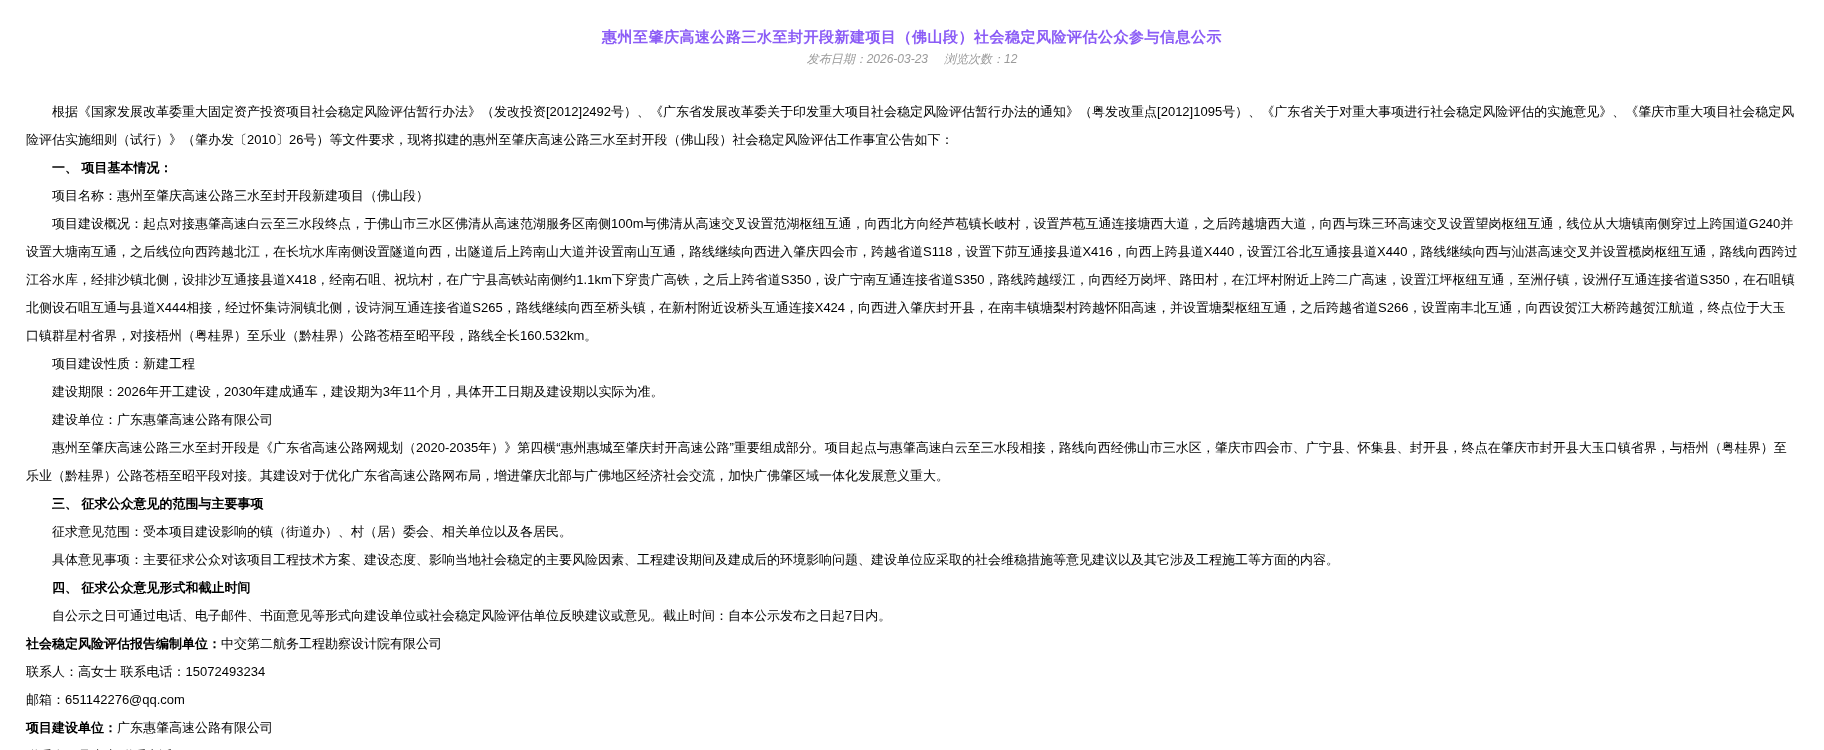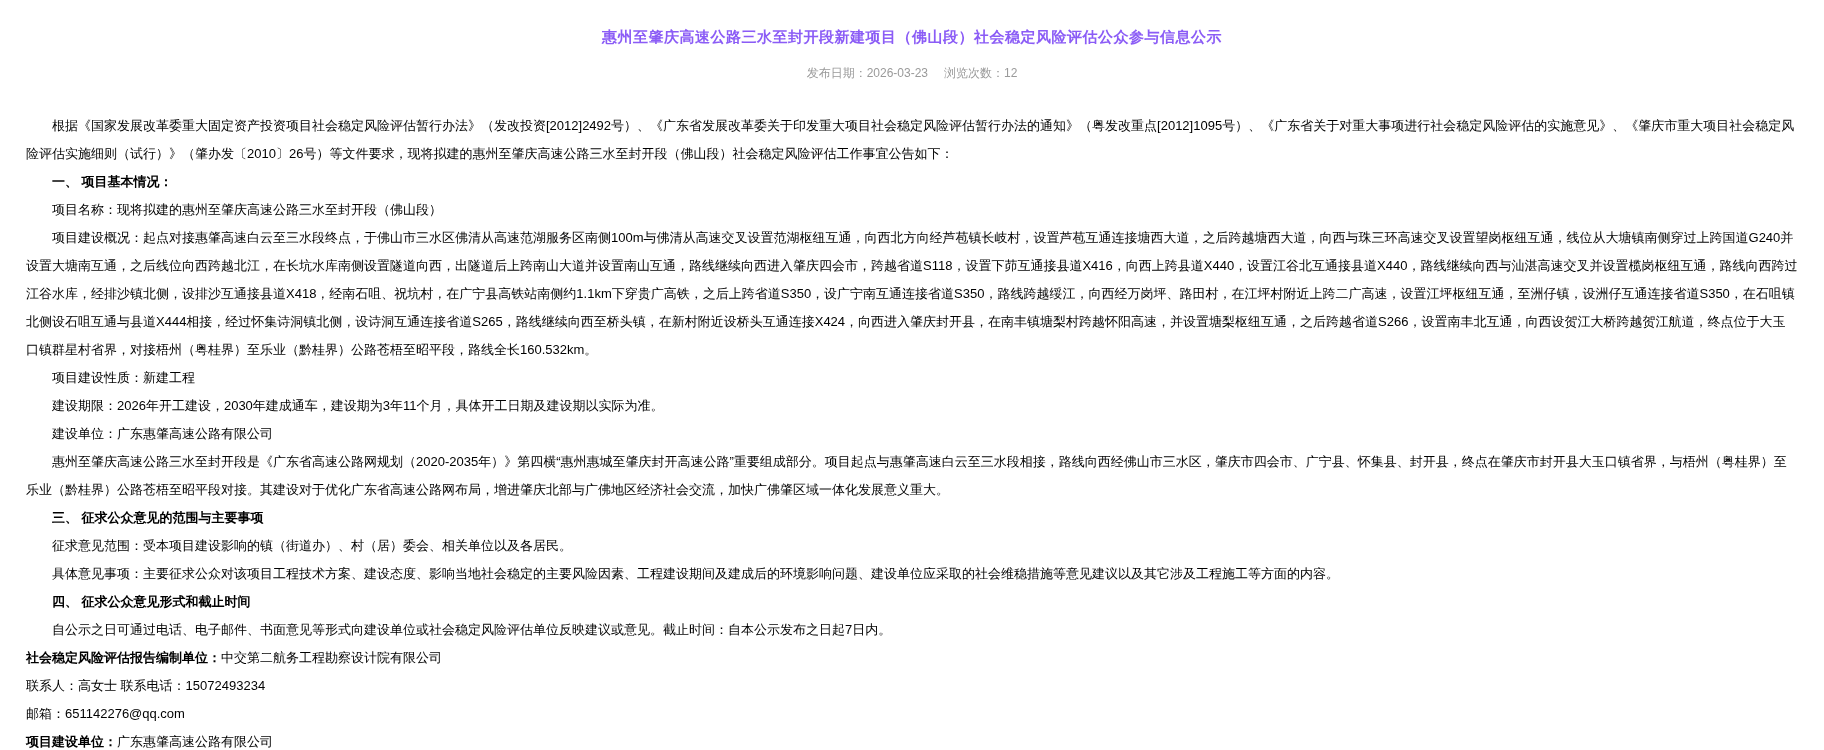--- a/index.html
+++ b/index.html
@@ -6,21 +6,21 @@
   .page{
     width:1824px;height:750px;box-sizing:border-box;overflow:hidden;
     font-family:"Liberation Sans","DejaVu Sans",sans-serif;color:#000;
     background:#ffffff;
   }
   .title{
     margin:0;padding-top:28px;text-align:center;
     font-size:15px;font-weight:bold;color:#8b5cf6;letter-spacing:0.5px;
   }
   .meta{
-    margin-top:18px;text-align:center;font-size:12px;color:#9a9a9a;
+    margin-top:4px;text-align:center;font-size:12px;color:#9a9a9a;font-style:italic;
   }
   .meta .views-group{margin-left:16px;}
   .content{
     margin-top:30px;padding:0 26px;font-size:13px;line-height:28px;color:#000;
   }
   .content p{margin:0;padding:0;}
   .indent{text-indent:2em;}
   .heading{font-weight:bold;}
   .bold{font-weight:bold;}
   .footer{
@@ -36,21 +36,21 @@
 
   <h1 class="title">惠州至肇庆高速公路三水至封开段新建项目（佛山段）社会稳定风险评估公众参与信息公示</h1>
 
   <div class="meta">
     <span>发布日期：</span><span>2026-03-23</span><span class="views-group"><span>浏览次数：</span><span>12</span></span>
   </div>
 
   <div class="content">
     <p class="indent">根据《国家发展改革委重大固定资产投资项目社会稳定风险评估暂行办法》（发改投资[2012]2492号）、《广东省发展改革委关于印发重大项目社会稳定风险评估暂行办法的通知》（粤发改重点[2012]1095号）、《广东省关于对重大事项进行社会稳定风险评估的实施意见》、《肇庆市重大项目社会稳定风险评估实施细则（试行）》（肇办发〔2010〕26号）等文件要求，现将拟建的惠州至肇庆高速公路三水至封开段（佛山段）社会稳定风险评估工作事宜公告如下：</p>
     <p class="indent heading">一、 项目基本情况：</p>
-    <p class="indent">项目名称：现将拟建的惠州至肇庆高速公路三水至封开段（佛山段）</p>
+    <p class="indent">项目名称：惠州至肇庆高速公路三水至封开段新建项目（佛山段）</p>
     <p class="indent">项目建设概况：起点对接惠肇高速白云至三水段终点，于佛山市三水区佛清从高速范湖服务区南侧100m与佛清从高速交叉设置范湖枢纽互通，向西北方向经芦苞镇长岐村，设置芦苞互通连接塘西大道，之后跨越塘西大道，向西与珠三环高速交叉设置望岗枢纽互通，线位从大塘镇南侧穿过上跨国道G240并设置大塘南互通，之后线位向西跨越北江，在长坑水库南侧设置隧道向西，出隧道后上跨南山大道并设置南山互通，路线继续向西进入肇庆四会市，跨越省道S118，设置下茆互通接县道X416，向西上跨县道X440，设置江谷北互通接县道X440，路线继续向西与汕湛高速交叉并设置榄岗枢纽互通，路线向西跨过江谷水库，经排沙镇北侧，设排沙互通接县道X418，经南石咀、祝坑村，在广宁县高铁站南侧约1.1km下穿贵广高铁，之后上跨省道S350，设广宁南互通连接省道S350，路线跨越绥江，向西经万岗坪、路田村，在江坪村附近上跨二广高速，设置江坪枢纽互通，至洲仔镇，设洲仔互通连接省道S350，在石咀镇北侧设石咀互通与县道X444相接，经过怀集诗洞镇北侧，设诗洞互通连接省道S265，路线继续向西至桥头镇，在新村附近设桥头互通连接X424，向西进入肇庆封开县，在南丰镇塘梨村跨越怀阳高速，并设置塘梨枢纽互通，之后跨越省道S266，设置南丰北互通，向西设贺江大桥跨越贺江航道，终点位于大玉口镇群星村省界，对接梧州（粤桂界）至乐业（黔桂界）公路苍梧至昭平段，路线全长160.532km。</p>
     <p class="indent">项目建设性质：新建工程</p>
     <p class="indent">建设期限：2026年开工建设，2030年建成通车，建设期为3年11个月，具体开工日期及建设期以实际为准。</p>
     <p class="indent">建设单位：广东惠肇高速公路有限公司</p>
     <p class="indent">惠州至肇庆高速公路三水至封开段是《广东省高速公路网规划（2020-2035年）》第四横“惠州惠城至肇庆封开高速公路”重要组成部分。项目起点与惠肇高速白云至三水段相接，路线向西经佛山市三水区，肇庆市四会市、广宁县、怀集县、封开县，终点在肇庆市封开县大玉口镇省界，与梧州（粤桂界）至乐业（黔桂界）公路苍梧至昭平段对接。其建设对于优化广东省高速公路网布局，增进肇庆北部与广佛地区经济社会交流，加快广佛肇区域一体化发展意义重大。</p>
     <p class="indent heading">三、 征求公众意见的范围与主要事项</p>
     <p class="indent">征求意见范围：受本项目建设影响的镇（街道办）、村（居）委会、相关单位以及各居民。</p>
     <p class="indent">具体意见事项：主要征求公众对该项目工程技术方案、建设态度、影响当地社会稳定的主要风险因素、工程建设期间及建成后的环境影响问题、建设单位应采取的社会维稳措施等意见建议以及其它涉及工程施工等方面的内容。</p>
     <p class="indent heading">四、 征求公众意见形式和截止时间</p>
     <p class="indent">自公示之日可通过电话、电子邮件、书面意见等形式向建设单位或社会稳定风险评估单位反映建议或意见。截止时间：自本公示发布之日起7日内。</p>

